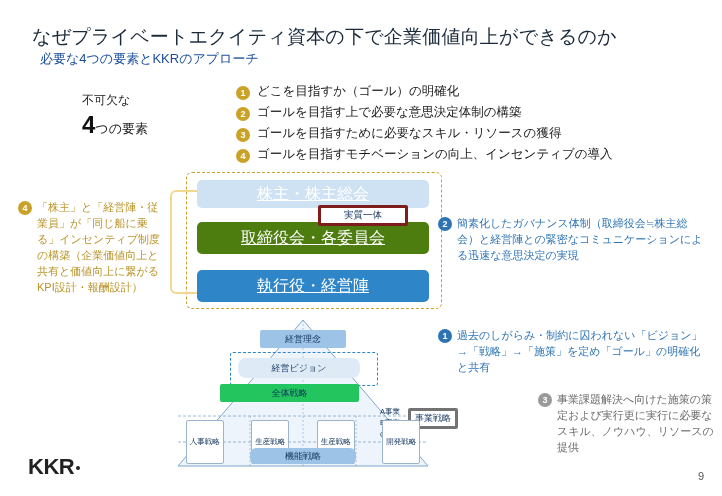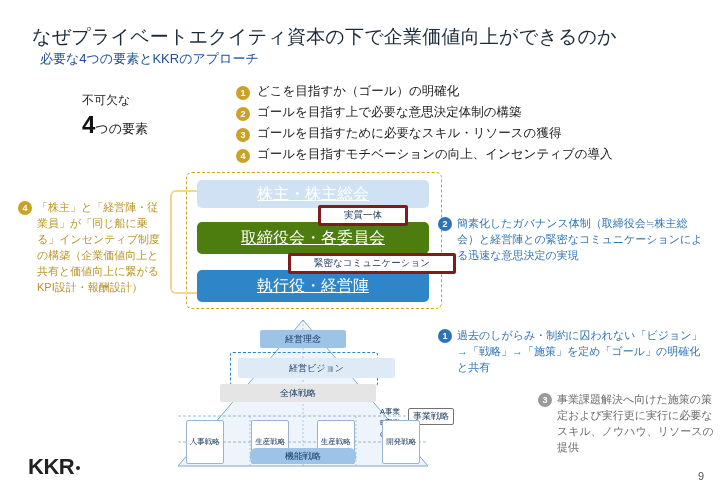--- a/index.html
+++ b/index.html
@@ -250,26 +250,26 @@
     text-align: right;
     display: flex;
     align-items: center;
     justify-content: center;
   }
   .band-rinen {
     left: 88px; top: 14px; width: 86px; height: 18px;
     background: #9dc3e6; color:#12335c; border-radius: 2px;
   }
   .band-vision {
-    left: 66px; top: 42px; width: 157px; height: 20px;
-    background: #deebf7; color:#12335c; border-radius: 2px;
+    left: 66px; top: 42px; width: 122px; height: 20px;
+    background: #deebf7; color:#12335c; border-radius: 8px;
   }
   .band-zentai {
-    left: 48px; top: 68px; width: 156px; height: 18px;
-    background: #e5e5e5; color:#12335c; border-radius: 2px;
+    left: 48px; top: 68px; width: 139px; height: 18px;
+    background: #22c55e; color:#12335c; border-radius: 2px;
   }
   .vision-dash {
     position: absolute;
     left: 58px; top: 36px; width: 146px; height: 32px;
     border: 1px dashed #2e86c8;
     border-radius: 3px;
   }
   .pyr-bottom-labels {
     position: absolute;
     left: 0; top: 104px; width: 262px;
@@ -297,21 +297,21 @@
     font-size: 7.5px;
     color: #12335c;
     line-height: 1.5;
   }
   .biz-tag {
     position: absolute;
     left: 236px;
     top: 92px;
     font-size: 9px;
     color: #12335c;
-    border: 1px solid #737373;
+    border: 3px solid #737373;
     background: #fff;
     padding: 1px 4px;
     border-radius: 2px;
     white-space: nowrap;
   }
 
   
   .logo {
     position: absolute;
     left: 28px;
@@ -370,21 +370,20 @@
   </div>
 
   <div class="gov-dash"></div>
   <div class="gov-left-arrow"></div>
 
   <div class="gov-box shareholders">株主・株主総会</div>
   <div class="gov-box board">取締役会・各委員会</div>
   <div class="gov-box exec">執行役・経営陣</div>
 
   <div class="gov-tag t1">実質一体</div>
-  <div class="gov-tag t2">緊密なコミュニケーション</div>
 
   <div class="anno anno-4">
     <span class="cn">4</span>
     <span class="txt">「株主」と「経営陣・従業員」が「同じ船に乗る」インセンティブ制度の構築（企業価値向上と共有と価値向上に繋がるKPI設計・報酬設計）</span>
   </div>
 
   <div class="anno anno-2">
     <span class="cn">2</span>
     <span class="txt">簡素化したガバナンス体制（取締役会≒株主総会）と経営陣との緊密なコミュニケーションによる迅速な意思決定の実現</span>
   </div>

